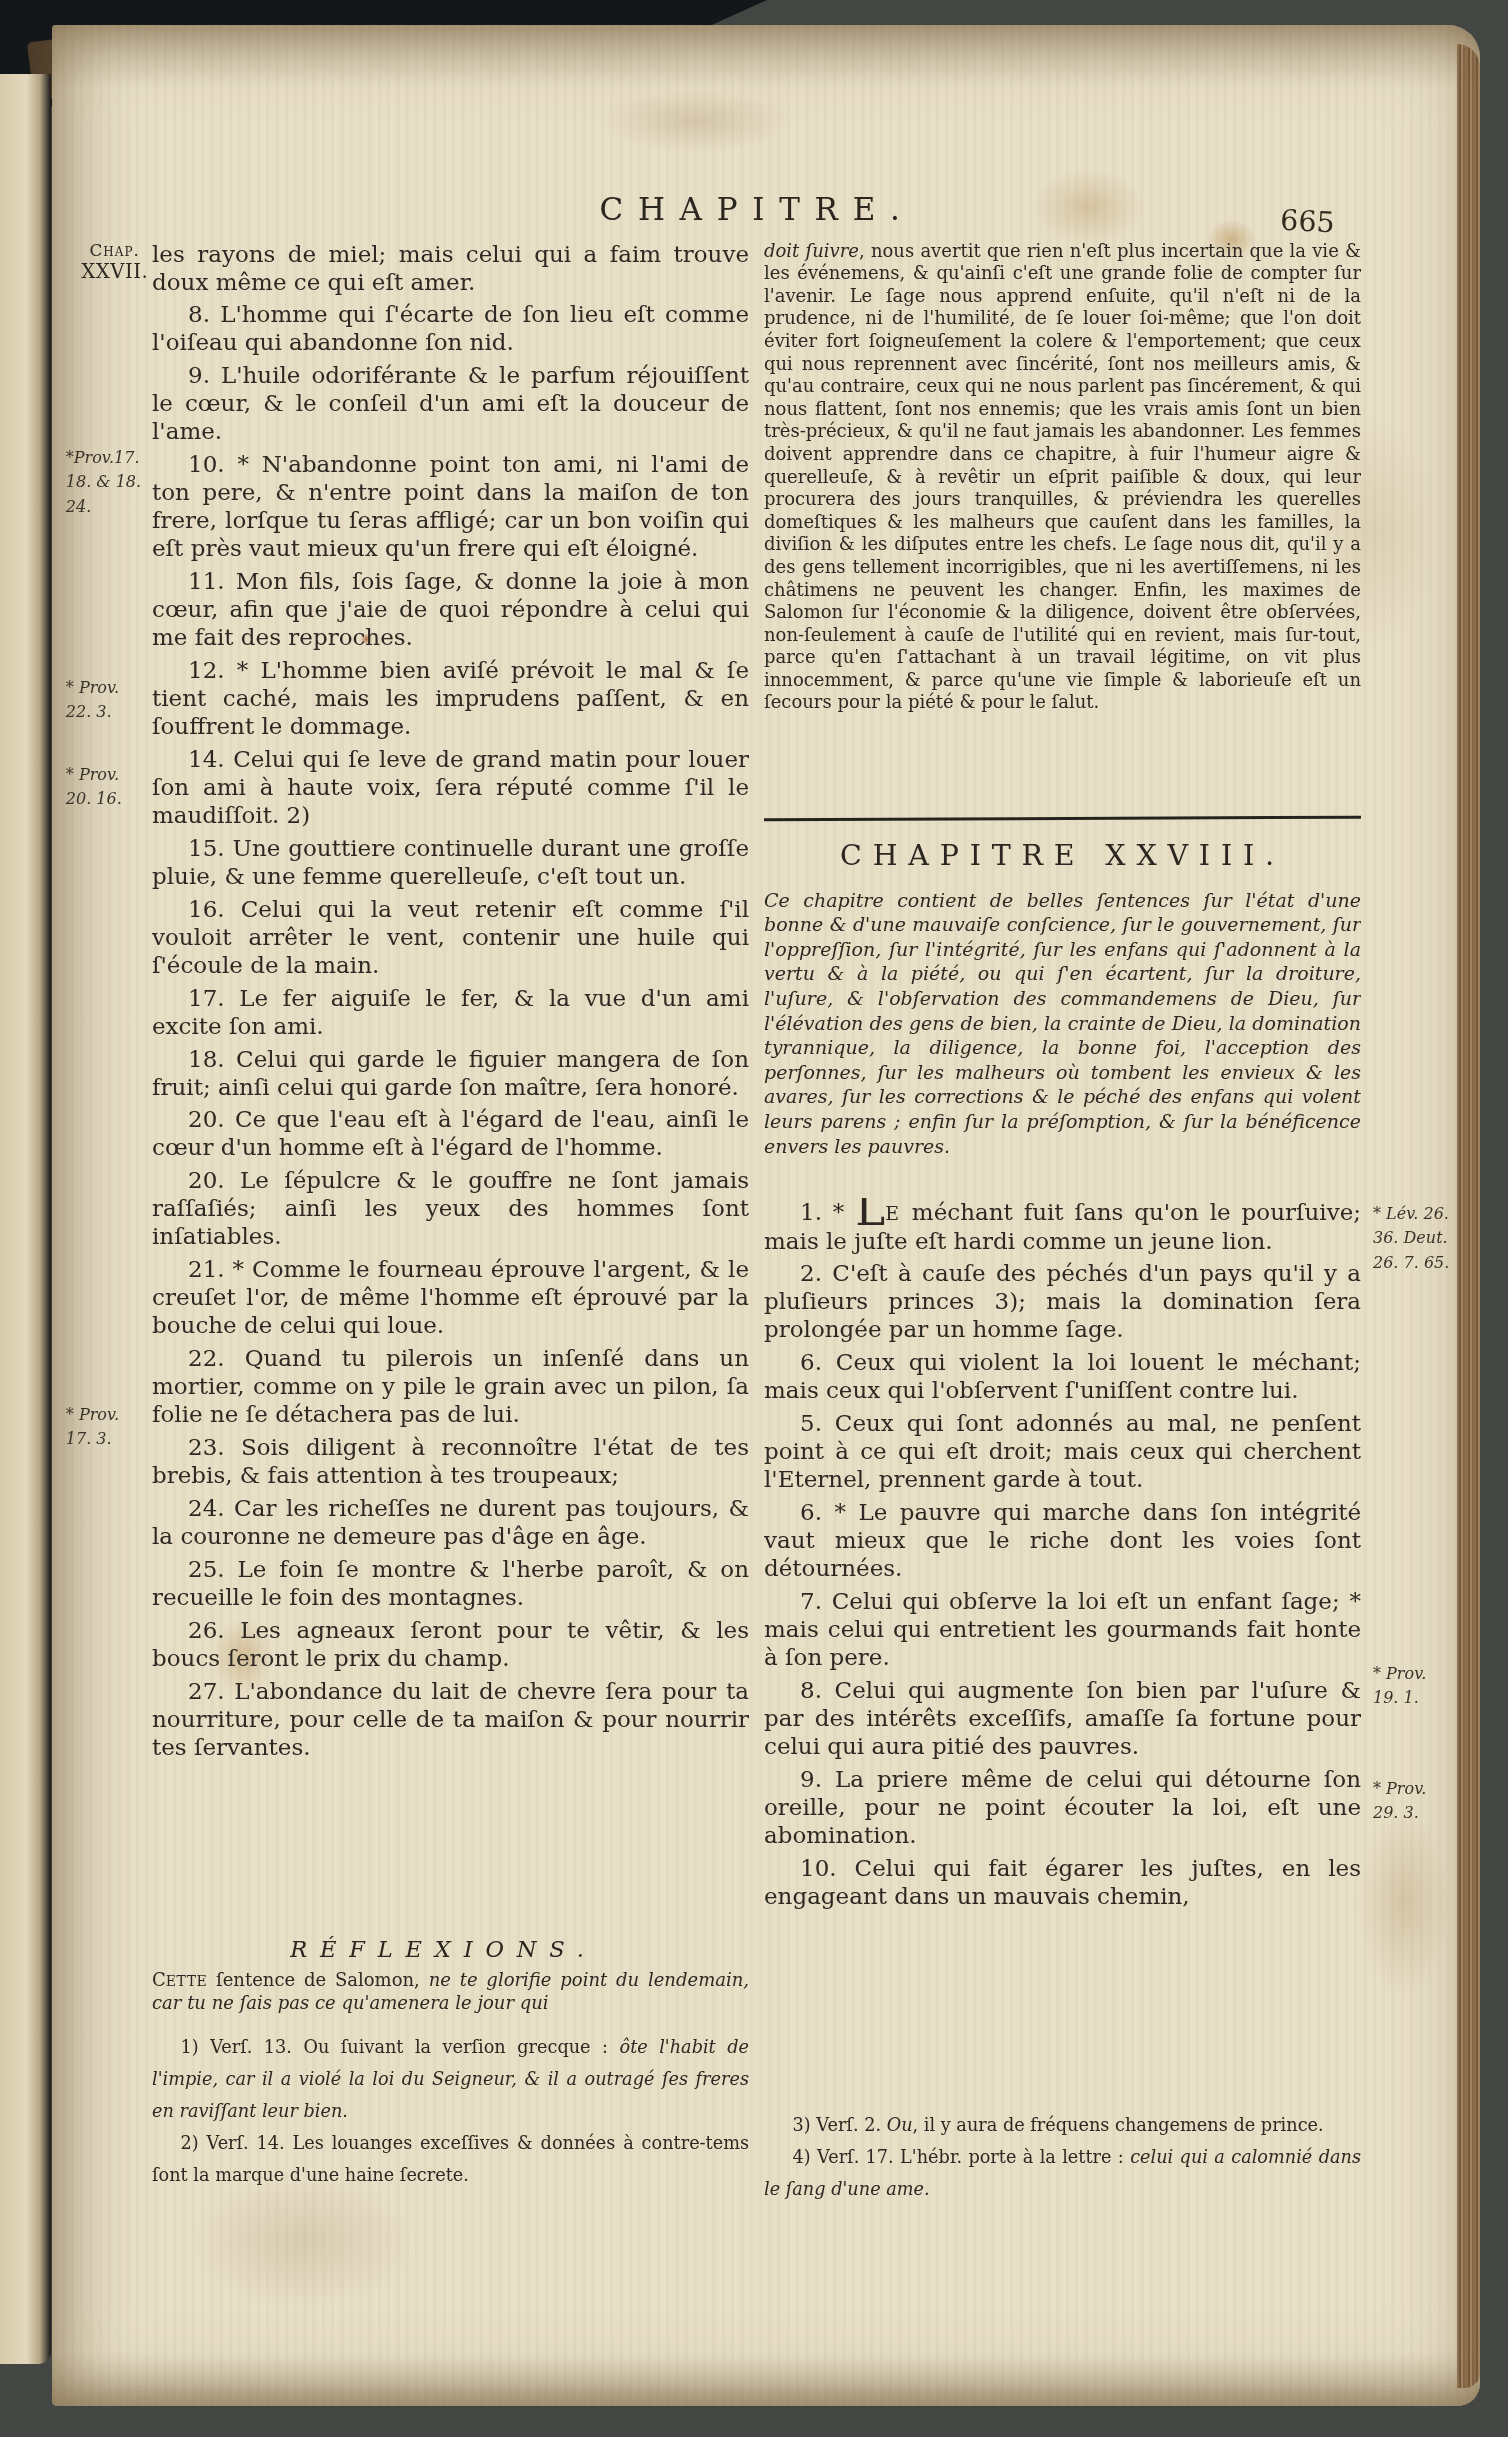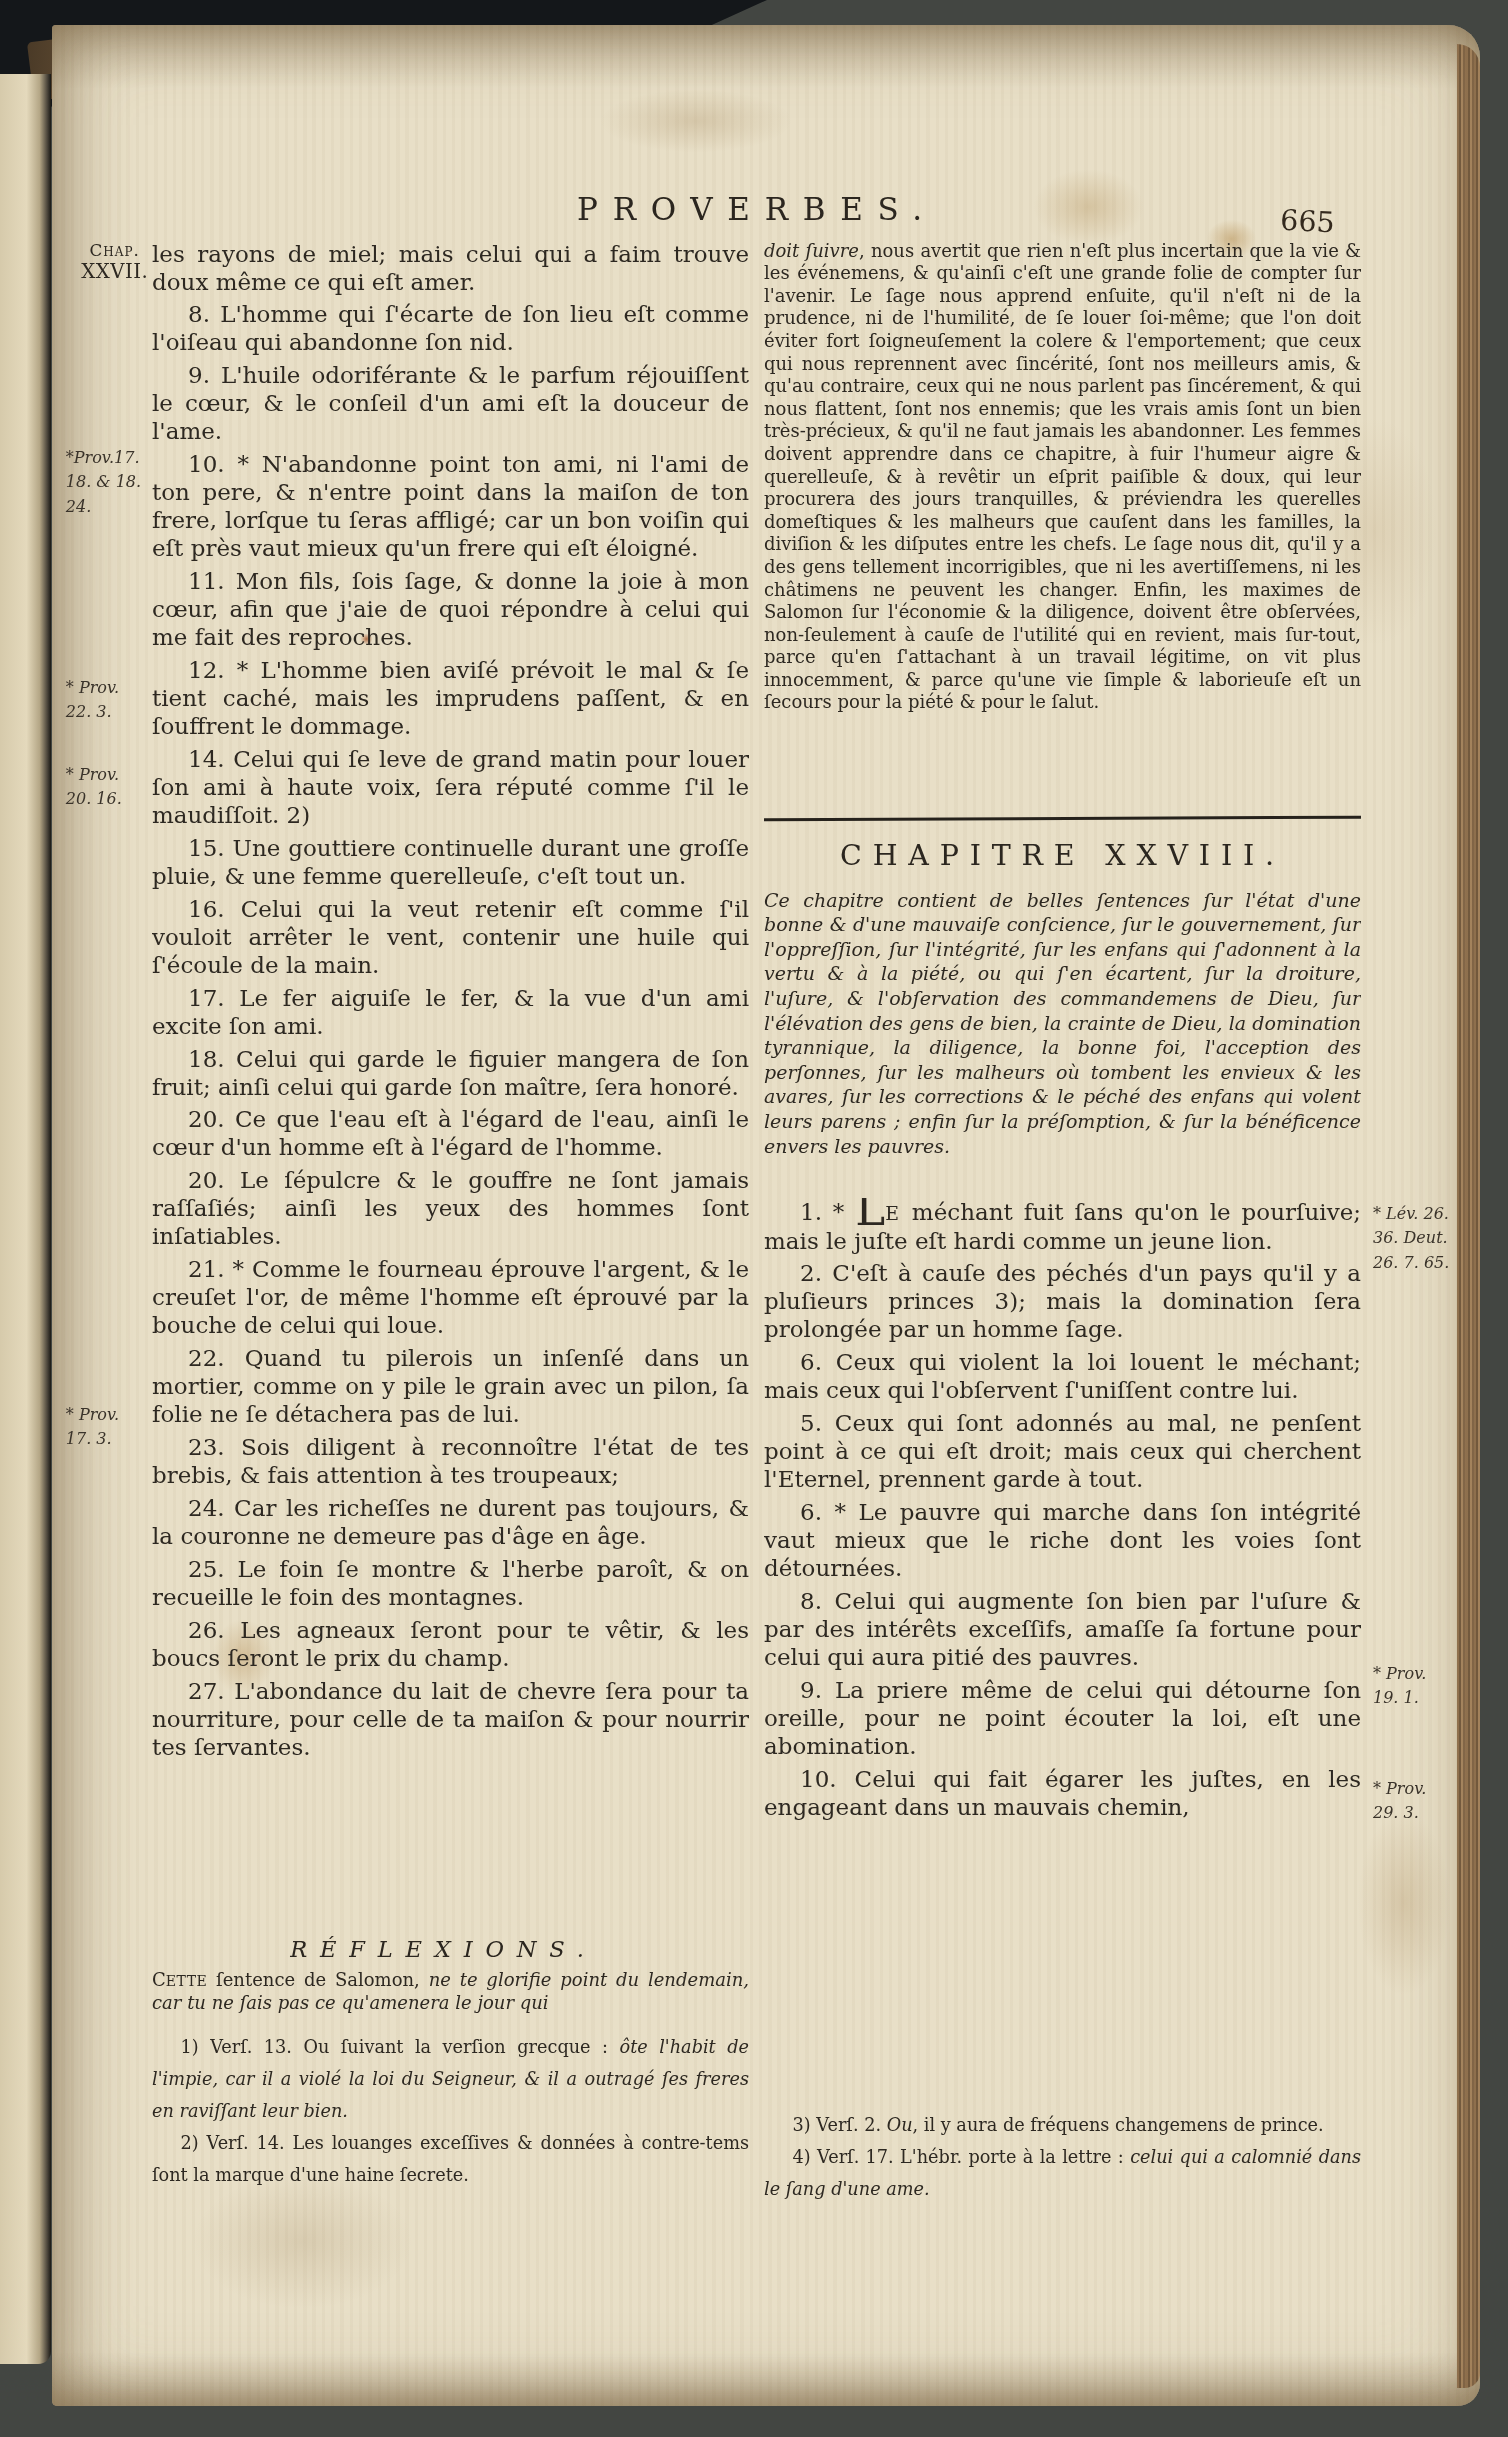--- a/index.html
+++ b/index.html
@@ -53,21 +53,21 @@
 
     <div class="stain" style="left:958px;top:128px;width:157px;height:108px;background:radial-gradient(closest-side,rgba(165,125,62,.28),rgba(165,125,62,0) 70%);"></div>
     <div class="stain" style="left:1145px;top:187px;width:69px;height:54px;background:radial-gradient(closest-side,rgba(173,129,62,.45),rgba(173,129,62,0) 72%);"></div>
     <div class="stain" style="left:147px;top:1578px;width:88px;height:108px;background:radial-gradient(closest-side,rgba(175,135,75,.38),rgba(175,135,75,0) 70%);"></div>
     <div class="stain" style="left:1288px;top:1750px;width:128px;height:256px;background:radial-gradient(closest-side,rgba(150,112,58,.22),rgba(150,112,58,0) 72%);"></div>
     <div class="stain" style="left:307px;top:607px;width:14.7px;height:14.7px;background:radial-gradient(closest-side,rgba(150,62,18,.7),rgba(150,62,18,0) 80%);"></div>
     <div class="stain" style="left:98px;top:2123px;width:305px;height:187px;background:radial-gradient(closest-side,rgba(130,98,52,.15),rgba(130,98,52,0) 72%);"></div>
     <div class="stain" style="left:1239px;top:354px;width:167px;height:305px;background:radial-gradient(closest-side,rgba(150,112,58,.13),rgba(150,112,58,0) 75%);"></div>
     <div class="stain" style="left:516px;top:54px;width:256px;height:84px;background:radial-gradient(closest-side,rgba(140,105,55,.20),rgba(140,105,55,0) 75%);"></div>
 
-    <div class="abs header-title">PROVERBES.</div>
+    <div class="abs header-title">CHAPITRE.</div>
     <div class="abs page-num">665</div>
 
     <div class="abs ink" style="left:14.7px;top:215px;width:96px;text-align:center;">
       <div class="chapnote-line1">Chap.</div>
       <div class="chapnote-line2">XXVII.</div>
     </div>
     <div class="abs marginnote" style="left:13.8px;top:421px;width:98px;">
       <div>*Prov.17.</div>
       <div>18. &amp; 18.</div>
       <div>24.</div>
@@ -138,20 +138,21 @@
     <div class="abs chap-heading" style="left:712px;top:814px;width:597px;">CHAPITRE XXVIII.</div>
 
     <div class="abs col ink summary clip" style="left:712px;top:863px;height:302px;">Ce chapitre contient de belles ſentences ſur l'état d'une bonne &amp; d'une mauvaiſe conſcience, ſur le gouvernement, ſur l'oppreſſion, ſur l'intégrité, ſur les enfans qui ſ'adonnent à la vertu &amp; à la piété, ou qui ſ'en écartent, ſur la droiture, l'uſure, &amp; l'obſervation des commandemens de Dieu, ſur l'élévation des gens de bien, la crainte de Dieu, la domination tyrannique, la diligence, la bonne foi, l'acception des perſonnes, ſur les malheurs où tombent les envieux &amp; les avares, ſur les corrections &amp; le péché des enfans qui volent leurs parens ; enfin ſur la préſomption, &amp; ſur la bénéficence envers les pauvres.</div>
 
     <div class="abs col ink clip" style="left:712px;top:1173px;height:904px;">
       <p class="verse">1. * <span class="initial">L</span><span class="after-initial">E</span> méchant fuit ſans qu'on le pourſuive; mais le juſte eſt hardi comme un jeune lion.</p>
       <p class="verse">2. C'eſt à cauſe des péchés d'un pays qu'il y a pluſieurs princes 3); mais la domination ſera prolongée par un homme ſage.</p>
       <p class="verse">6. Ceux qui violent la loi louent le méchant; mais ceux qui l'obſervent ſ'uniſſent contre lui.</p>
       <p class="verse">5. Ceux qui ſont adonnés au mal, ne penſent point à ce qui eſt droit; mais ceux qui cherchent l'Eternel, prennent garde à tout.</p>
       <p class="verse">6. * Le pauvre qui marche dans ſon intégrité vaut mieux que le riche dont les voies ſont détournées.</p>
+      <p class="verse">7. Celui qui obſerve la loi eſt un enfant ſage; * mais celui qui entretient les gourmands fait honte à ſon pere.</p>
       <p class="verse">8. Celui qui augmente ſon bien par l'uſure &amp; par des intérêts exceſſifs, amaſſe ſa fortune pour celui qui aura pitié des pauvres.</p>
       <p class="verse">9. La priere même de celui qui détourne ſon oreille, pour ne point écouter la loi, eſt une abomination.</p>
       <p class="verse">10. Celui qui fait égarer les juſtes, en les engageant dans un mauvais chemin,</p>
     </div>
 
     <div class="abs col ink footnotes" style="left:712px;top:2084px;">
       <p>3) Verſ. 2. <i>Ou</i>, il y aura de fréquens changemens de prince.</p>
       <p>4) Verſ. 17. L'hébr. porte à la lettre : <i>celui qui a calomnié dans le ſang d'une ame.</i></p>
     </div>
 

